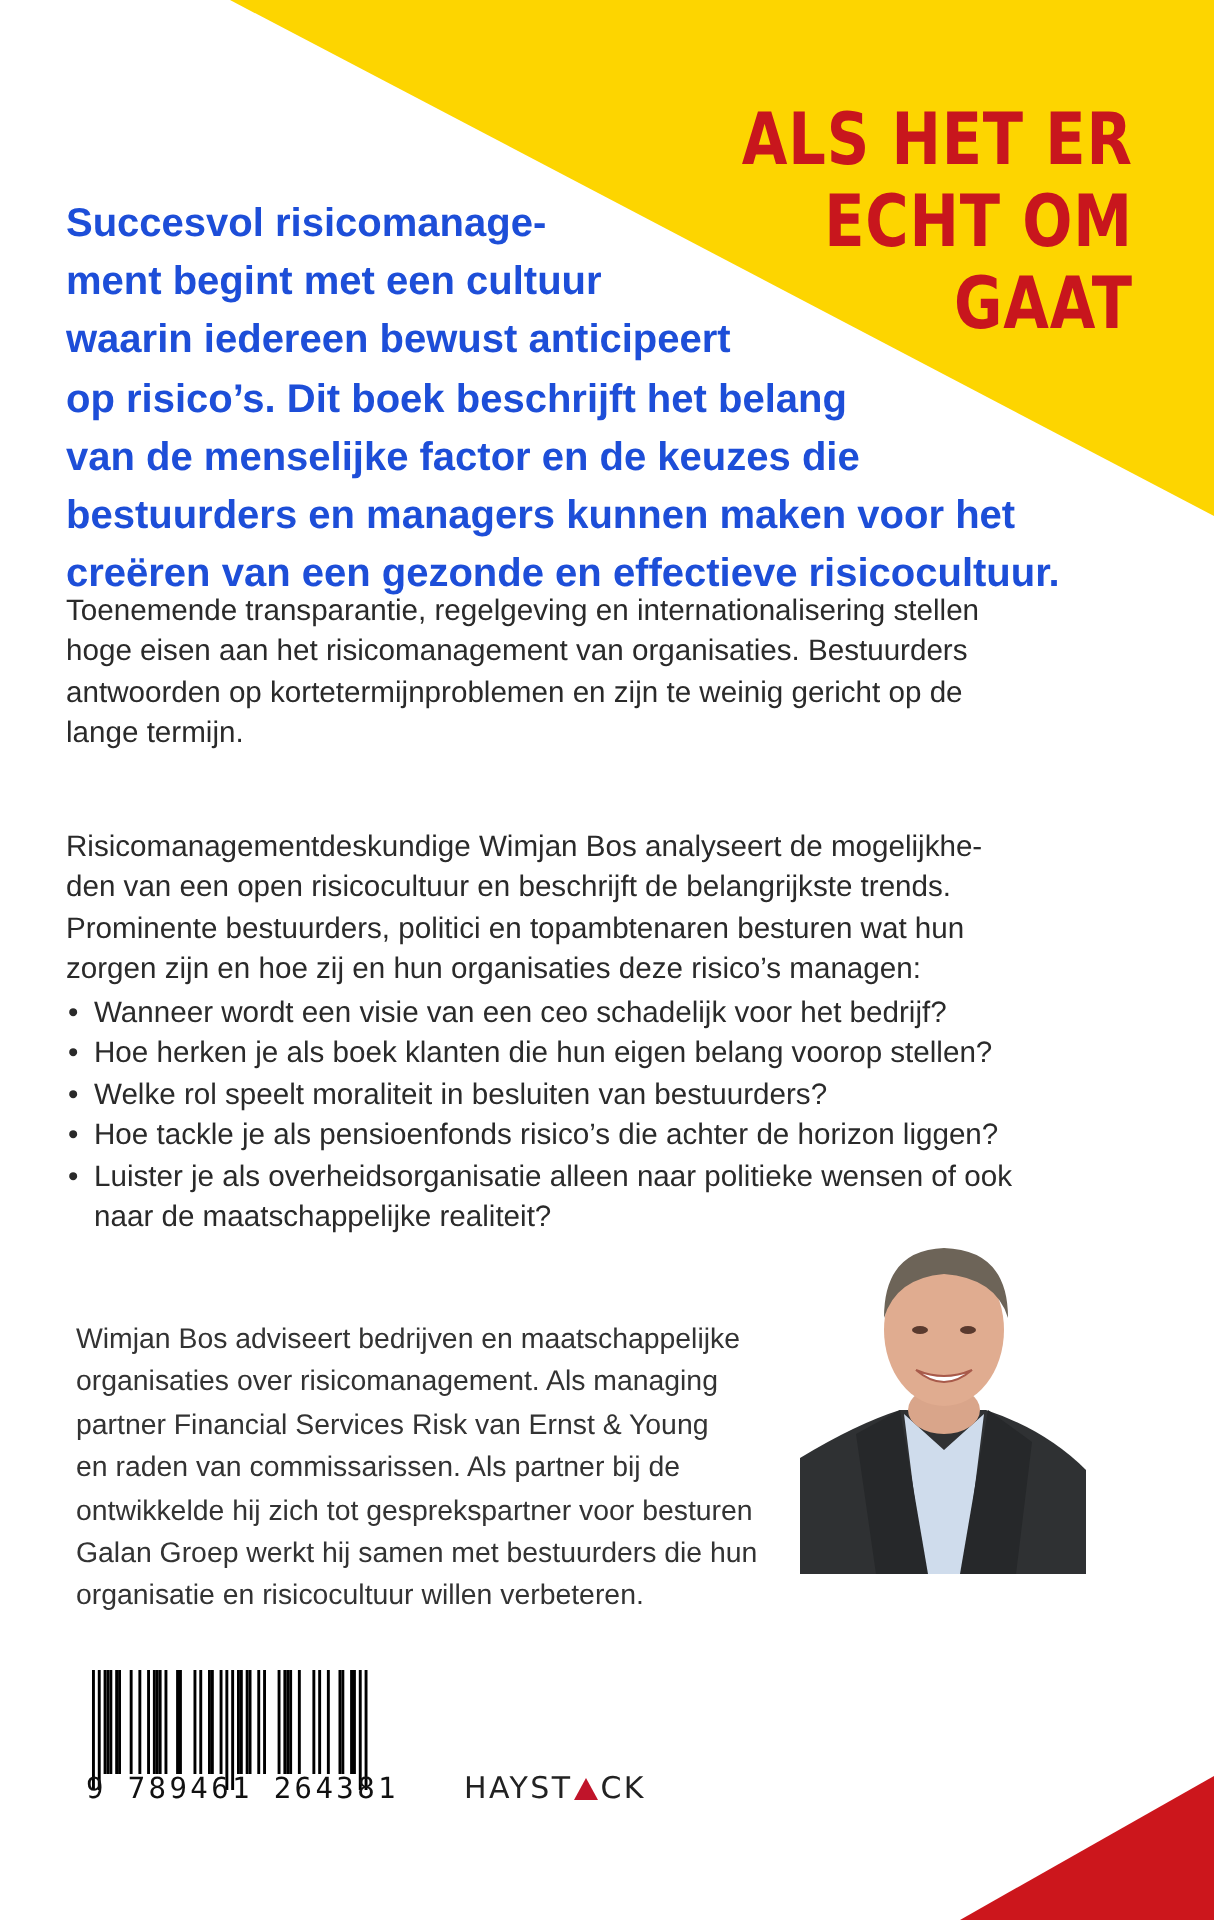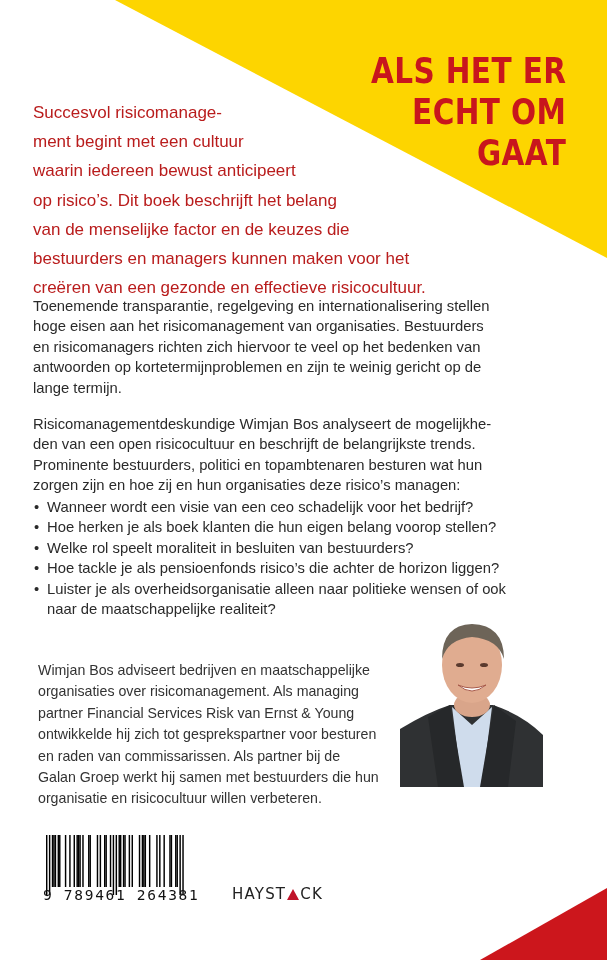--- a/index.html
+++ b/index.html
@@ -1,20 +1,20 @@
 <!DOCTYPE html>
 <html><head>
 <meta charset="utf-8">
 <style>
   html, body { margin: 0; padding: 0; }
   body { width: 607px; height: 960px; position: relative; overflow: hidden; background: #ffffff; font-family: "Liberation Sans", sans-serif; }
   .shapes { position: absolute; left: 0; top: 0; width: 607px; height: 960px; }
   .title { position: absolute; right: 41px; top: 50px; text-align: right; font-family: "DejaVu Sans", sans-serif; font-weight: bold; font-size: 36px; line-height: 41px; letter-spacing: 0.5px; color: #c8161d; transform: scaleX(0.82); transform-origin: right top; }
   .title div { white-space: nowrap; }
-  .intro { position: absolute; left: 33px; top: 98px; width: 520px; color: #b91c1c; font-family: "Liberation Sans", sans-serif; font-weight: normal; font-size: 17px; line-height: 29.2px; }
+  .intro { position: absolute; left: 33px; top: 98px; width: 520px; color: #1d4ed8; font-family: "Liberation Sans", sans-serif; font-weight: bold; font-size: 20px; line-height: 29.2px; }
   .intro div { white-space: nowrap; }
   .body { position: absolute; left: 33px; width: 520px; color: #2a2a2a; font-family: "Liberation Sans", sans-serif; font-size: 14.8px; line-height: 20.4px; }
   .body div { white-space: nowrap; }
   .p1 { top: 296px; }
   .p2 { top: 414px; }
   .bullets { position: absolute; left: 33px; top: 497px; width: 540px; margin: 0; padding: 0; list-style: none; color: #2a2a2a; font-size: 14.8px; line-height: 20.4px; }
   .bullets li { position: relative; padding-left: 14px; white-space: nowrap; }
   .bullets li .dot { position: absolute; left: 1px; top: 0; }
   .bio { position: absolute; left: 38px; top: 660px; width: 360px; color: #333; font-family: "Liberation Sans", sans-serif; font-size: 14.2px; line-height: 21.4px; }
   .bio div { white-space: nowrap; }
@@ -44,21 +44,20 @@
   <div>waarin iedereen bewust anticipeert</div>
   <div>op risico’s. Dit boek beschrijft het belang</div>
   <div>van de menselijke factor en de keuzes die</div>
   <div>bestuurders en managers kunnen maken voor het</div>
   <div>creëren van een gezonde en effectieve risicocultuur.</div>
 </div>
 
 <div class="body p1">
   <div>Toenemende transparantie, regelgeving en internationalisering stellen</div>
   <div>hoge eisen aan het risicomanagement van organisaties. Bestuurders</div>
-  <div>en risicomanagers richten zich hiervoor te veel op het bedenken van</div>
   <div>antwoorden op kortetermijnproblemen en zijn te weinig gericht op de</div>
   <div>lange termijn.</div>
 </div>
 
 <div class="body p2">
   <div>Risicomanagementdeskundige Wimjan Bos analyseert de mogelijkhe-</div>
   <div>den van een open risicocultuur en beschrijft de belangrijkste trends.</div>
   <div>Prominente bestuurders, politici en topambtenaren besturen wat hun</div>
   <div>zorgen zijn en hoe zij en hun organisaties deze risico’s managen:</div>
 </div>
@@ -68,22 +67,22 @@
   <li><span class="dot">•</span><span>Hoe herken je als boek klanten die hun eigen belang voorop stellen?</span></li>
   <li><span class="dot">•</span><span>Welke rol speelt moraliteit in besluiten van bestuurders?</span></li>
   <li><span class="dot">•</span><span>Hoe tackle je als pensioenfonds risico’s die achter de horizon liggen?</span></li>
   <li><span class="dot">•</span><span>Luister je als overheidsorganisatie alleen naar politieke wensen of ook</span><br><span>naar de maatschappelijke realiteit?</span></li>
 </ul>
 
 <div class="bio">
   <div>Wimjan Bos adviseert bedrijven en maatschappelijke</div>
   <div>organisaties over risicomanagement. Als managing</div>
   <div>partner Financial Services Risk van Ernst &amp; Young</div>
+  <div>en raden van commissarissen. Als partner bij de</div>
   <div>ontwikkelde hij zich tot gesprekspartner voor besturen</div>
-  <div>en raden van commissarissen. Als partner bij de</div>
   <div>Galan Groep werkt hij samen met bestuurders die hun</div>
   <div>organisatie en risicocultuur willen verbeteren.</div>
 </div>
 
 <svg class="photo" viewBox="0 0 146 170" aria-label="Portrait of Wimjan Bos">
   <rect x="0" y="0" width="146" height="170" fill="#ffffff"></rect>
   <path d="M2 112 Q30 95 52 88 L95 88 Q125 98 145 118 L145 170 L2 170 Z" fill="#2f3133"></path>
   <path d="M54 90 L64 170 L84 170 L94 90 L74 108 Z" fill="#cfdcec"></path>
   <path d="M52 88 L66 170 L40 170 L30 100 Z" fill="#26282a"></path>
   <path d="M96 88 L82 170 L110 170 L118 104 Z" fill="#26282a"></path>

